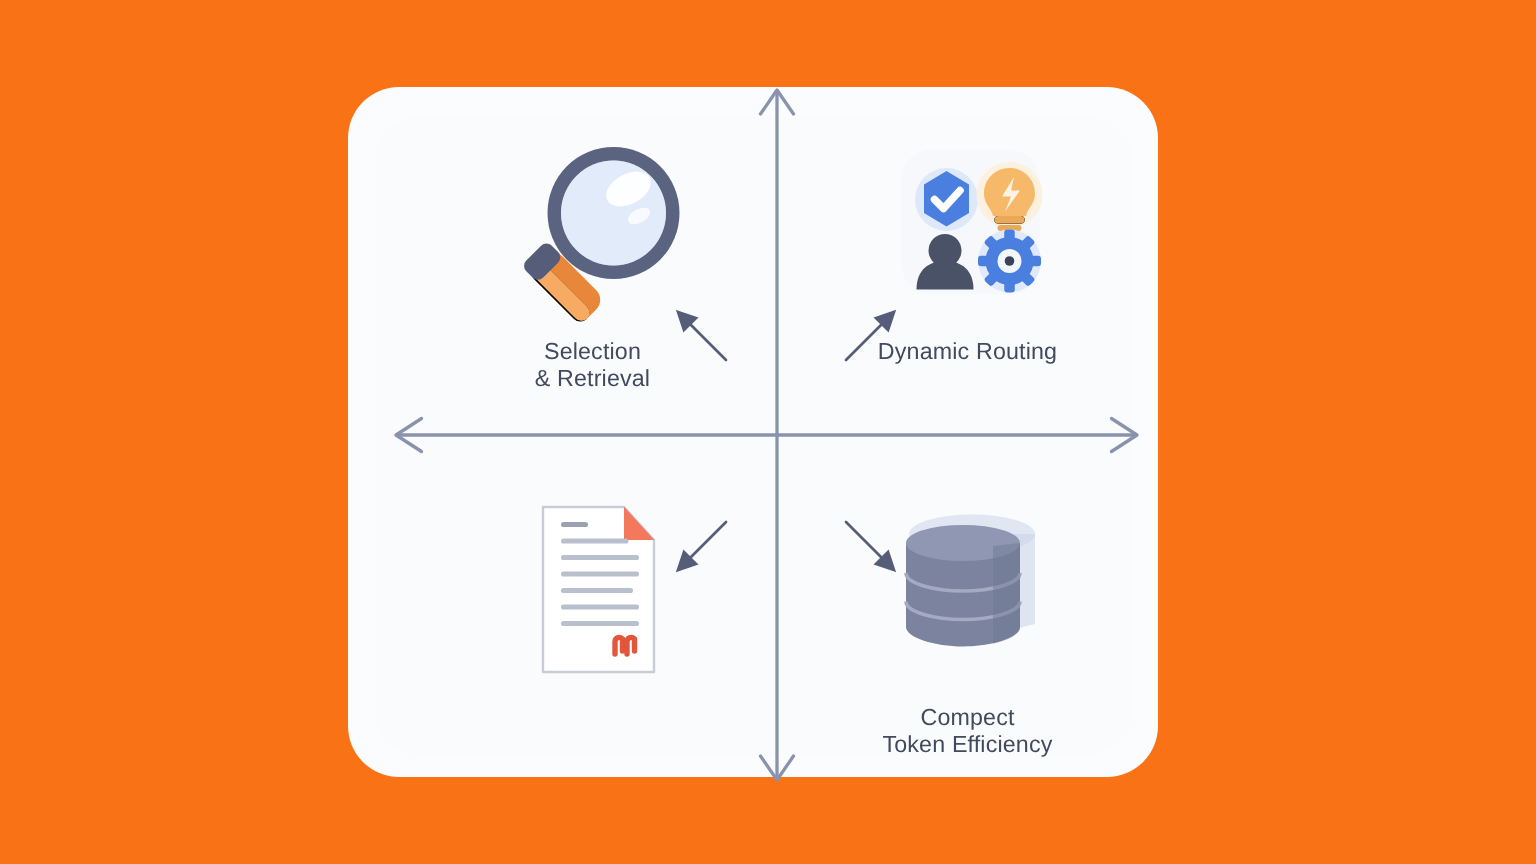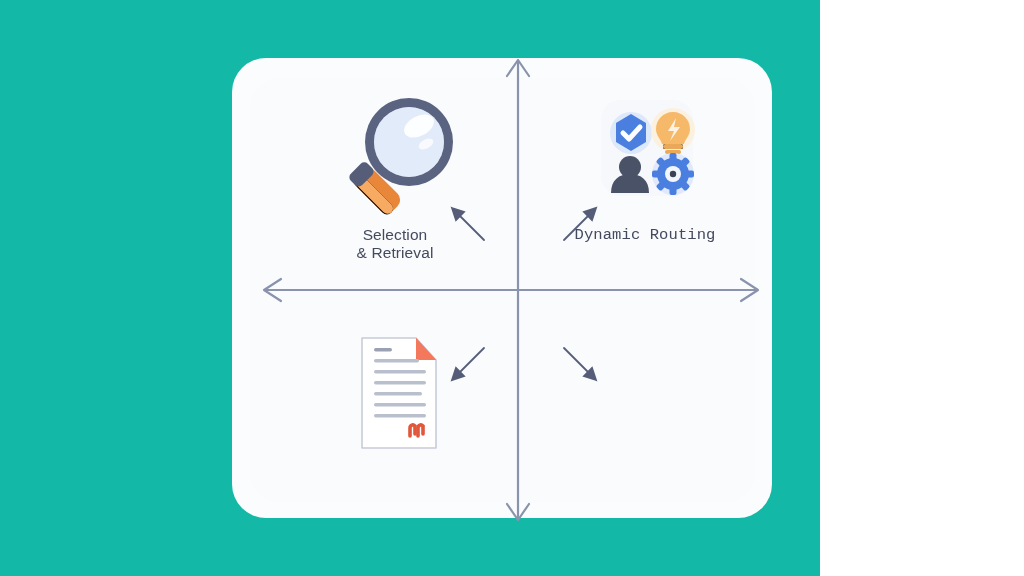--- a/index.html
+++ b/index.html
@@ -8,23 +8,23 @@
     width: 1024px;
     height: 576px;
     overflow: hidden;
   }
   body {
     background: #ffffff;
     font-family: "Liberation Sans", sans-serif;
   }
   #stage {
     position: relative;
-    width: 820px;
+    width: 1024px;
     height: 576px;
-    background: #14b8a6;
+    background: #f97316;
   }
   
   .backdrop-panel {
     position: absolute;
     left: 232px;
     top: 58px;
     width: 540px;
     height: 460px;
     border-radius: 34px;
     background: #fbfcfd;
@@ -56,21 +56,21 @@
   .q-label {
     font-size: 15.5px;
     line-height: 18px;
     color: #434a5e;
     letter-spacing: 0.1px;
     white-space: pre-line;
     font-weight: 400;
   }
   
   #q-top-left    { left: 270px; top: 86px; }
-  #q-top-right   { left: 520px; top: 86px; font-family: Liberation Mono, monospace; }
+  #q-top-right   { left: 520px; top: 86px; }
   #q-bottom-left { left: 272px; top: 330px; }
   #q-bottom-right{ left: 520px; top: 330px; }
 
   .pointer {
     position: absolute;
   }
   .icon-svg { display: block; margin: 0 auto; }
 </style>
 </head>
 <body>
@@ -214,14 +214,34 @@
         </g>
 
         <g fill="none" stroke="#e2563b" stroke-width="3.6" stroke-linecap="round">
           <path d="M78 106 L78 98 C78 95 81 94 83 96 L83 104"></path>
           <path d="M86 106 L86 98 C86 95 89 94 91 96 L91 104"></path>
         </g>
       </svg>
     </div>
   </div>
 
+  <div class="quadrant" id="q-bottom-right">
+    <div class="q-icon">
+      <svg class="icon-svg" width="130" height="120" viewBox="0 0 130 120">
+
+        <ellipse cx="68" cy="26" rx="42" ry="13" fill="#dbe2f0" opacity="0.85"></ellipse>
+
+        <path d="M86 26 L110 26 L110 86 L86 92 Z" fill="#ccd5e8" opacity="0.6"></path>
+
+        <path d="M24 32 L24 88 C24 95 43 101 62 101 C81 101 100 95 100 88 L100 32 Z" fill="#7b839e"></path>
+        <ellipse cx="62" cy="32" rx="38" ry="12" fill="#8f97b2"></ellipse>
+
+        <path d="M24 52 C24 59 43 64 62 64 C81 64 100 59 100 52" fill="none" stroke="#a3aac2" stroke-width="2.4"></path>
+        <path d="M24 71 C24 78 43 83 62 83 C81 83 100 78 100 71" fill="none" stroke="#a3aac2" stroke-width="2.4"></path>
+
+        <path d="M82 34 L100 32 L100 88 C100 93 92 97 82 99 Z" fill="#6f7792" opacity="0.45"></path>
+      </svg>
+    </div>
+    <div class="q-label">Compect
+Token Efficiency</div>
+  </div>
 
 </div>
 
 </body></html>

